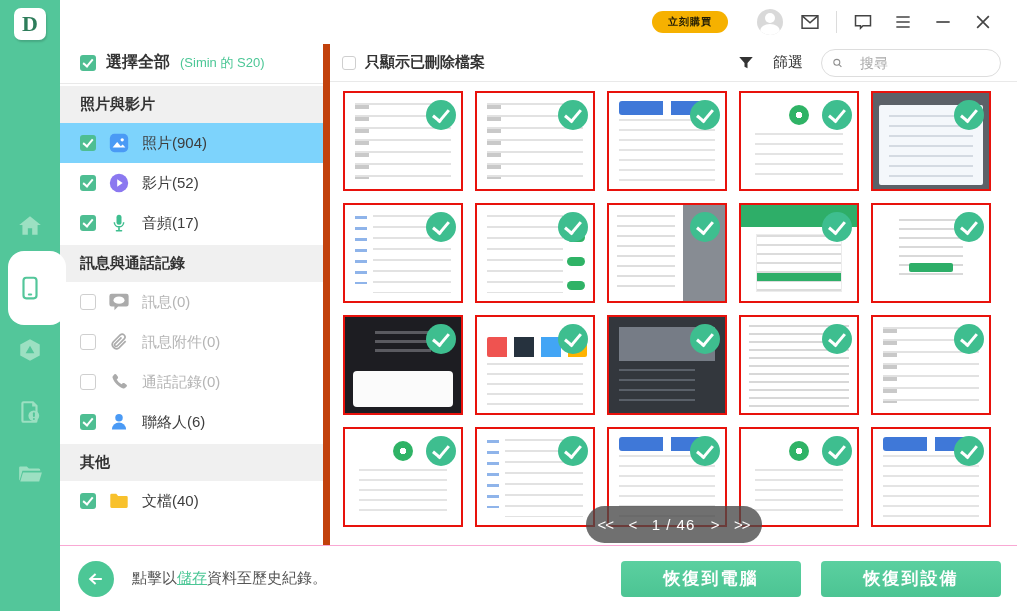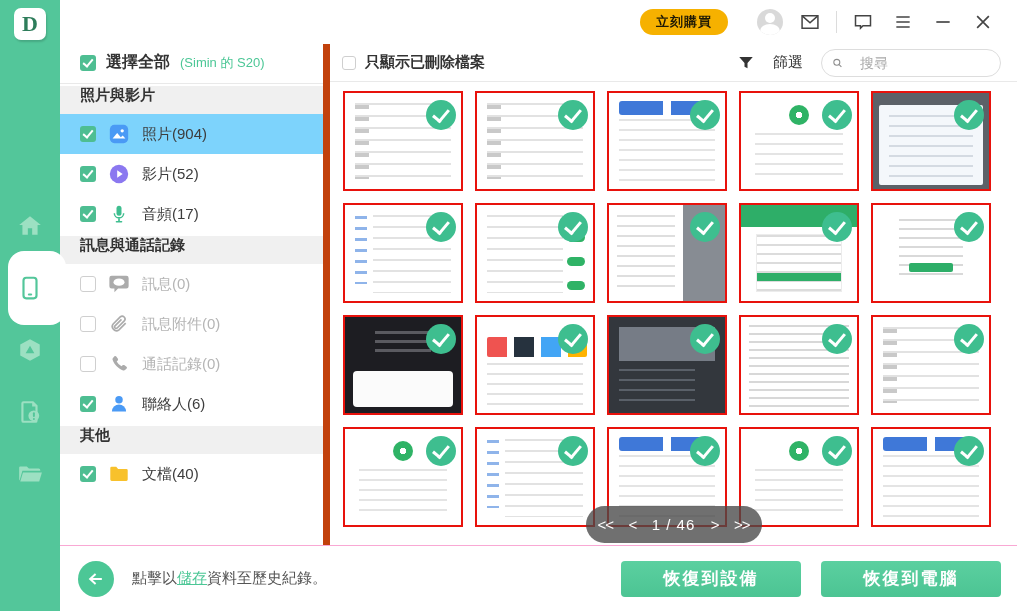--- a/index.html
+++ b/index.html
@@ -16,35 +16,35 @@
   .rail-item svg { width:26px; height:26px; }
   .rail-item.active { }
   .active-tab { position:absolute; left:8px; top:-6px; width:58px; height:74px; background:#fff; border-radius:16px; }
   .rail-item.active svg { position:relative; color:#53c69a; }
 
   
   .right { flex:1; display:flex; flex-direction:column; height:611px; }
 
   
   .titlebar { height:44px; display:flex; align-items:center; justify-content:flex-end; gap:0; padding-right:14px; background:#fff; }
-  .buy-btn { background:#f6b100; color:#1f1a05; font-weight:bold; font-size:13px; padding:4px 16px; border-radius:13px; border:none; margin-right:22px; cursor:pointer; letter-spacing:1px;}
+  .buy-btn { background:#f6b100; color:#1f1a05; font-weight:bold; font-size:10px; padding:4px 16px; border-radius:13px; border:none; margin-right:22px; cursor:pointer; letter-spacing:1px;}
   .tb-ic { width:40px; height:30px; display:flex; align-items:center; justify-content:center; color:#4a4a4a; }
   .tb-divider { width:1px; height:22px; background:#dcdcdc; margin:0 6px; }
   .avatar { width:26px; height:26px; border-radius:50%; background:#d9d9d9; position:relative; overflow:hidden; }
   .avatar::before { content:""; position:absolute; top:4px; left:8px; width:10px; height:10px; border-radius:50%; background:#fff; }
   .avatar::after { content:""; position:absolute; top:15px; left:3px; width:20px; height:14px; border-radius:50%; background:#fff; }
 
   .mid { flex:1; display:flex; min-height:0; }
 
   
   .panel { width:270px; flex:0 0 270px; border-right:7px solid #c2410c; display:flex; flex-direction:column; background:#fff; }
   .select-all { display:flex; align-items:center; gap:10px; padding:8px 0 10px 20px; border-bottom:1px solid #e9e9e9; }
   .select-all .lbl { font-weight:bold; font-size:16px; color:#333; }
   .select-all .dev { font-size:13px; color:#4cc796; }
-  .sec-header { background:#f0f0f0; font-weight:bold; font-size:15px; color:#333; padding:0 0 9px 20px; margin-top:2px;}
+  .sec-header { background:#f0f0f0; font-weight:bold; font-size:15px; color:#333; padding:9px 0 9px 20px; margin-top:2px;}
   .cat-row { display:flex; align-items:center; gap:12px; height:40px; padding-left:20px; }
   .cat-row.selected { background:#7dd3fc; }
   .cat-row .label { font-size:15px; color:#3d3d3d; }
   .cat-row.disabled .label { color:#b5b5b5; }
   .cat-icon { width:22px; height:22px; display:flex; align-items:center; justify-content:center; }
 
   .checkbox { width:16px; height:16px; border-radius:3px; flex:0 0 16px; position:relative; }
   .checkbox.checked { background:#4ebe92; }
   .checkbox.checked::after { content:""; position:absolute; left:5px; top:2px; width:4px; height:8px;
       border:solid #fff; border-width:0 2px 2px 0; transform:rotate(40deg); }
@@ -395,17 +395,17 @@
     </div>
 
     <footer class="footer">
       <button class="back-btn">
         <svg viewBox="0 0 24 24" width="20" height="20" fill="none" stroke="#fff" stroke-width="2.4">
             <path d="M19 12H6m5.5-6L5 12l6.5 6"></path>
           </svg>
       </button>
       <span class="hint"><span>點擊以</span><span class="link">儲存</span><span>資料至歷史紀錄。</span></span>
       <span class="fspacer"></span>
+      <button class="action-btn">恢復到電腦</button>
       <button class="action-btn">恢復到設備</button>
-      <button class="action-btn">恢復到電腦</button>
     </footer>
   </div>
 </div>
 
 </body></html>

